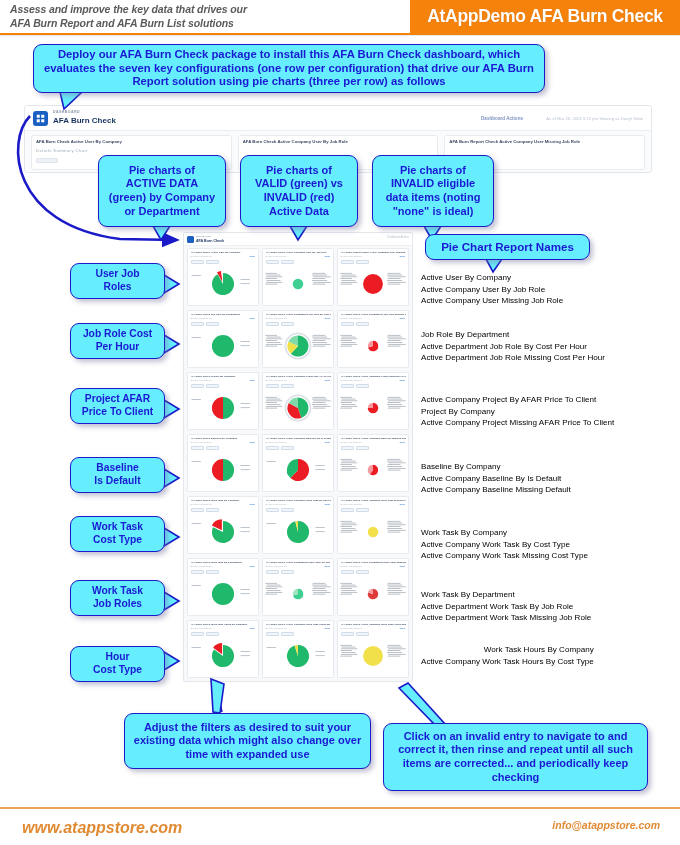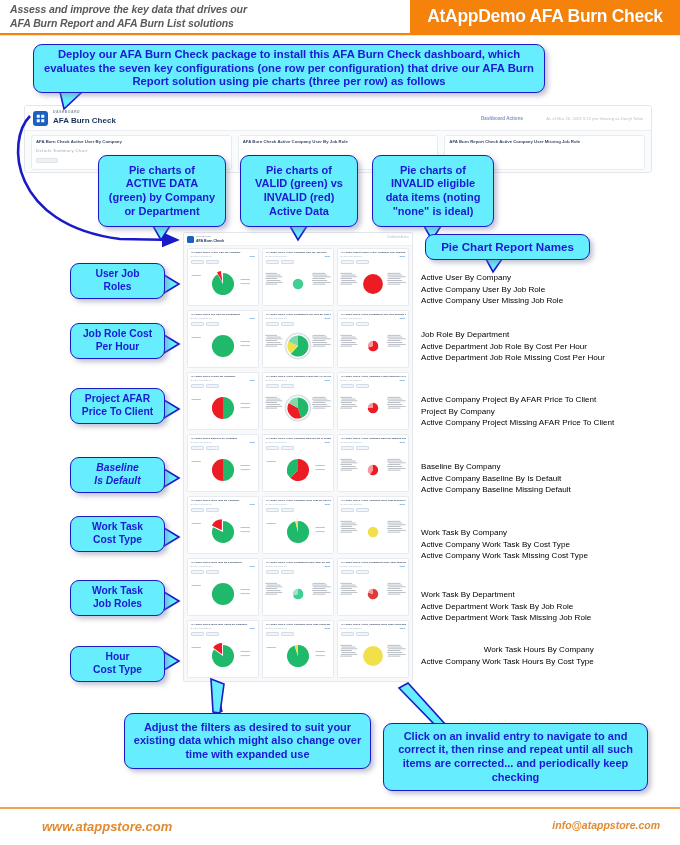--- a/index.html
+++ b/index.html
@@ -114,21 +114,21 @@
   #reportnames-callout { left:425px; top:234px; width:165px; height:26px; font-size:11.6px; }
   .rn-group { position:absolute; left:421px; font-size:8.1px; color:#000; font-weight:normal; line-height:11.6px; }
 
   
   #filters-callout { left:124px; top:713px; width:247px; height:56px; font-size:11px; }
   #click-callout  { left:383px; top:723px; width:265px; height:68px; font-size:11px; }
 
   
   .footer-rule { position:absolute; left:0; bottom:36px; width:680px; height:2px; background:#f0a457; }
   .footer { position:absolute; left:0; bottom:0; width:680px; height:36px; background:#fff; }
-  .footer .f-left  { position:absolute; left:22px; top:10px; font-size:13px; font-weight:bold; font-style:italic; color:#e08a33;margin-left:20px;}
+  .footer .f-left  { position:absolute; left:22px; top:10px; font-size:16px; font-weight:bold; font-style:italic; color:#e08a33;}
   .footer .f-right { position:absolute; right:20px; top:10px; font-size:10.5px; font-weight:bold; font-style:italic; color:#e08a33;}
 
   
   #arrows { position:absolute; left:0; top:0; width:680px; height:845px; pointer-events:none; z-index:25;}
 </style>
 </head>
 <body>
 
 <div id="page">
 
@@ -762,21 +762,21 @@
       <div class="callout rowlabel" style="top: 388px;">
         <span class="ctext" style="white-space: pre-line;">Project AFAR
 Price To Client</span>
       </div>
       <div class="tail" style="left: 164px; top: 400px;">
         <svg width="16" height="20" viewBox="0 0 16 20">
           <polygon points="0,0 0,18 15,9" fill="#66eeff" stroke="#1a1ac8" stroke-width="1.6"></polygon>
         </svg>
       </div>
       <div class="callout rowlabel" style="top: 457px;">
-        <span class="ctext" style="white-space: pre-line; font-style: italic;">Baseline
+        <span class="ctext" style="white-space: pre-line;">Baseline
 Is Default</span>
       </div>
       <div class="tail" style="left: 164px; top: 469px;">
         <svg width="16" height="20" viewBox="0 0 16 20">
           <polygon points="0,0 0,18 15,9" fill="#66eeff" stroke="#1a1ac8" stroke-width="1.6"></polygon>
         </svg>
       </div>
       <div class="callout rowlabel" style="top: 516px;">
         <span class="ctext" style="white-space: pre-line;">Work Task
 Cost Type</span>

